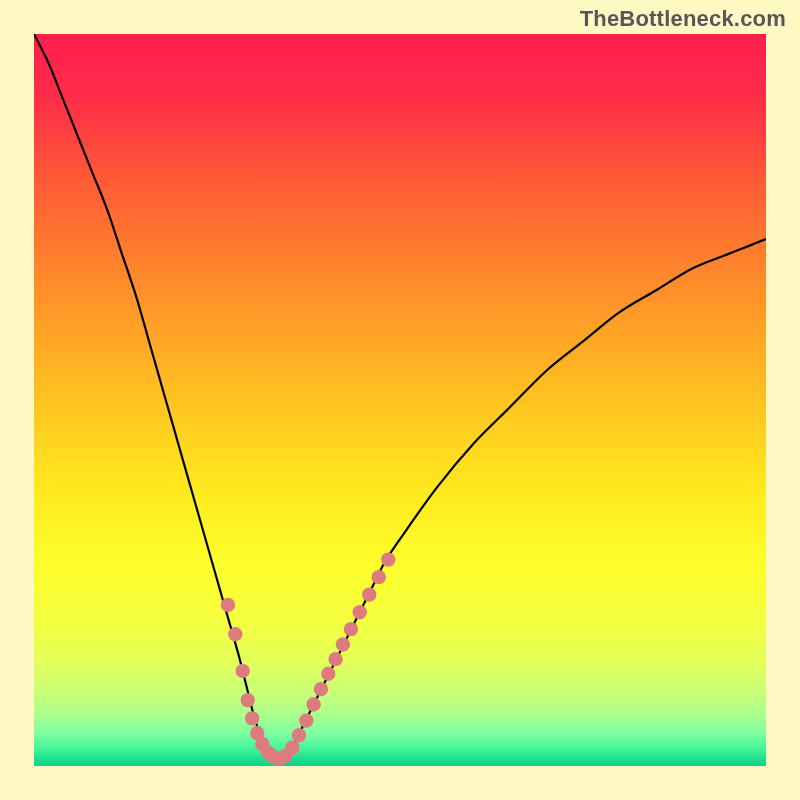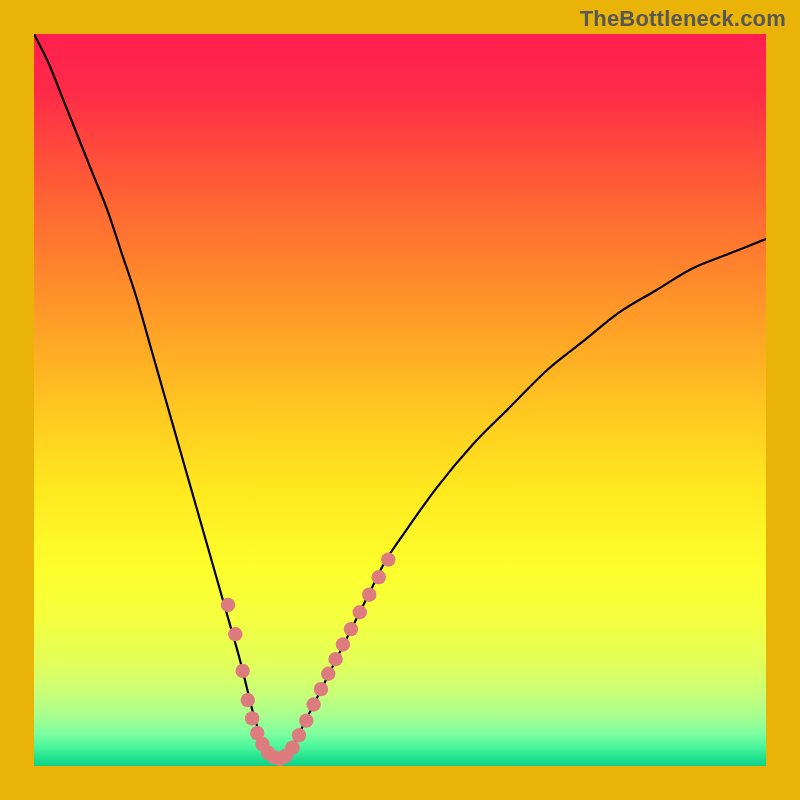--- a/index.html
+++ b/index.html
@@ -8,21 +8,21 @@
     width: 800px;
     height: 800px;
     overflow: hidden;
     background: #000;
     font-family: Arial, Helvetica, sans-serif;
   }
   .frame {
     position: relative;
     width: 800px;
     height: 800px;
-    background: #eab308;
+    background: #fef9c3;
   }
   .watermark {
     position: absolute;
     top: 6px;
     right: 14px;
     color: #575757;
     font-size: 22px;
     font-weight: 600;
     letter-spacing: 0.2px;
     z-index: 10;

